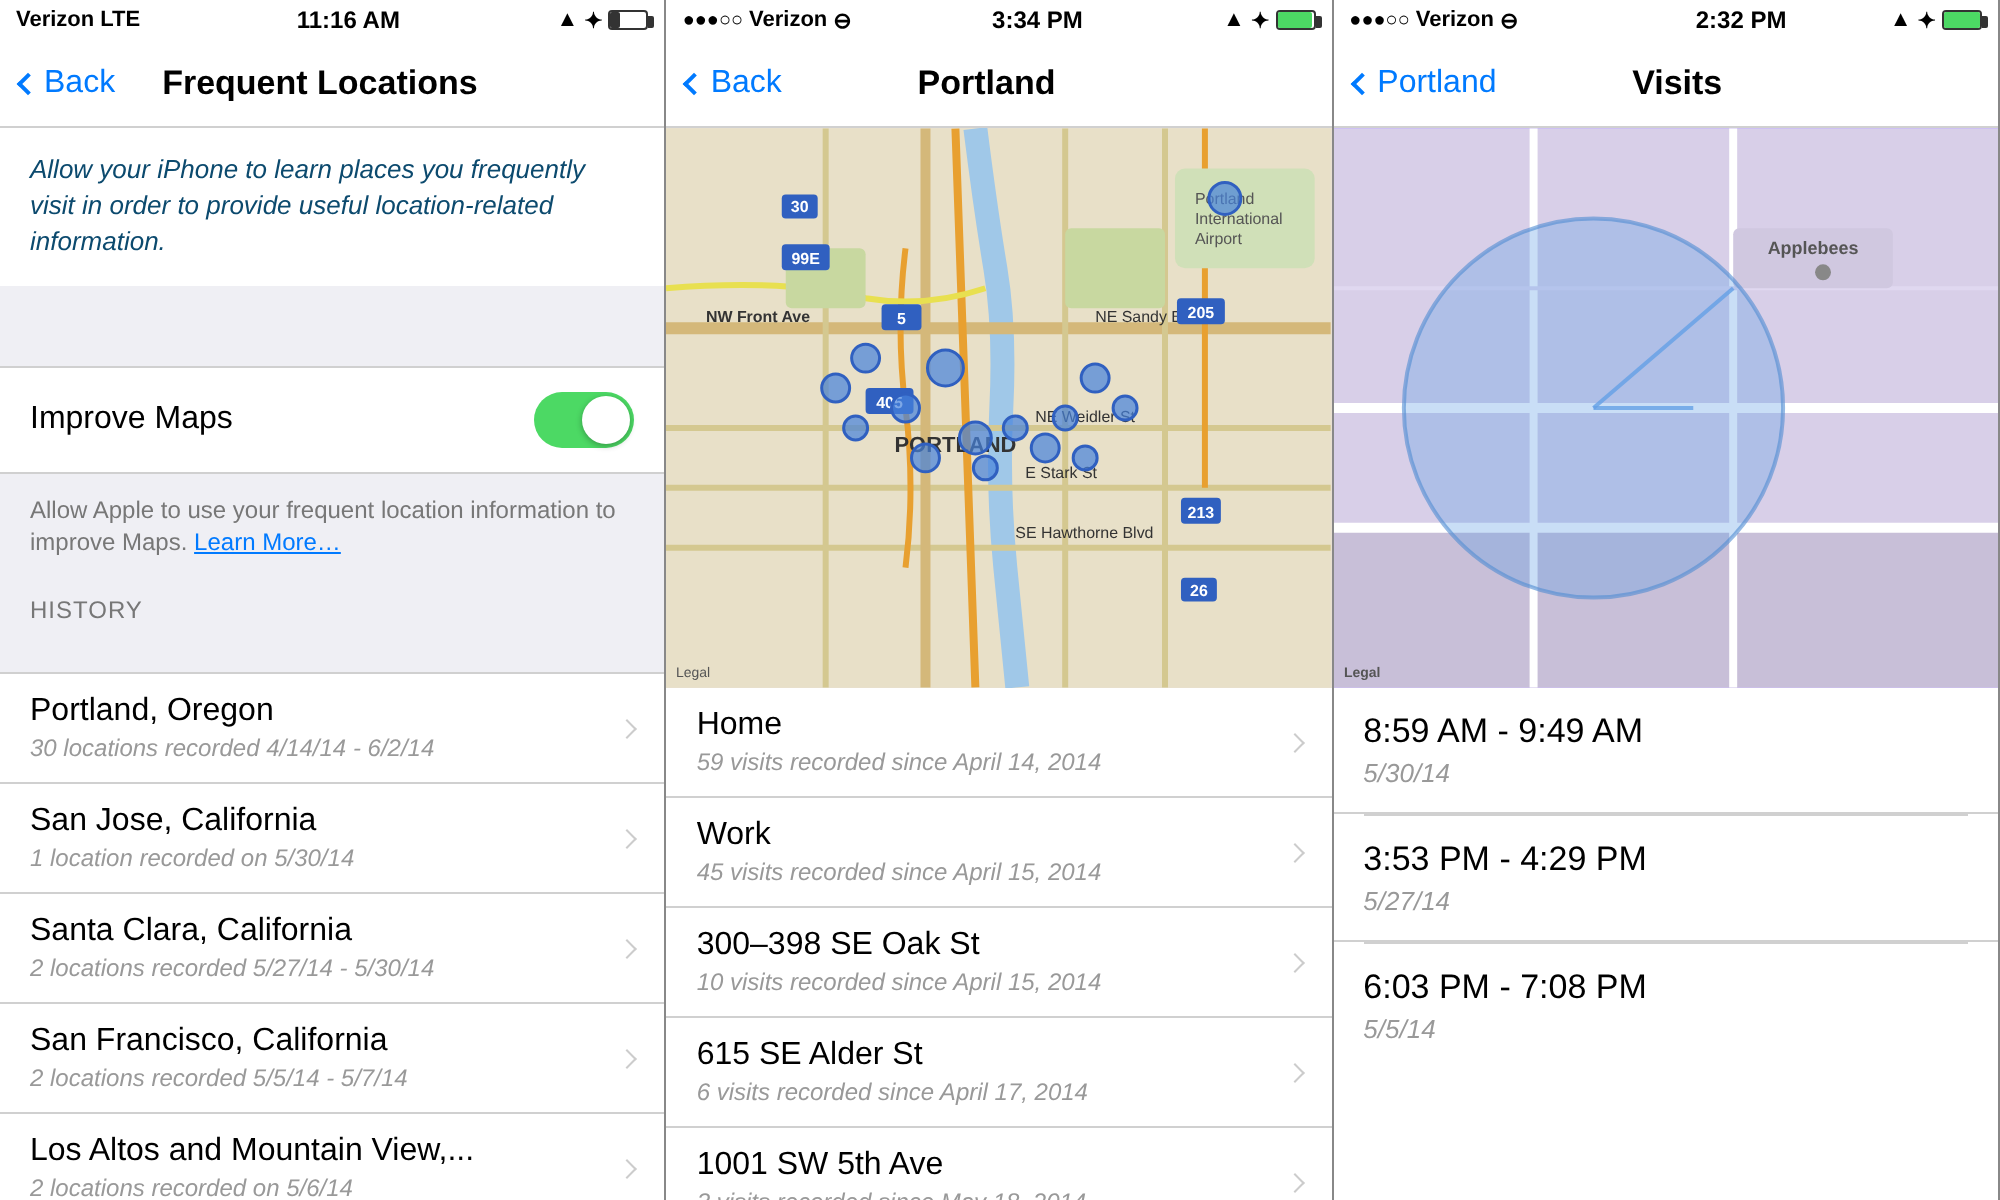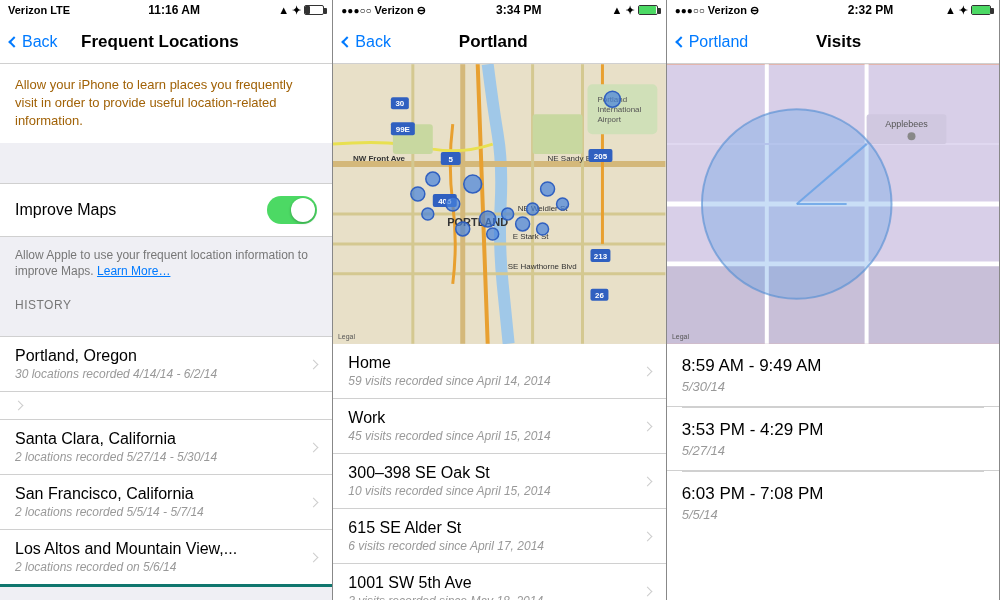--- a/index.html
+++ b/index.html
@@ -19,21 +19,21 @@
     
     .nav-bar { display: flex; align-items: center; justify-content: space-between; padding: 8px 10px; border-bottom: 1px solid #d0d0d0; background: rgba(255,255,255,0.92); min-height: 44px; }
     .nav-back { color: #007aff; font-size: 16px; display: flex; align-items: center; gap: 2px; }
     .nav-title { font-size: 17px; font-weight: 600; color: #000; }
     .nav-right { width: 60px; }
     .chevron-left { display: inline-block; width: 8px; height: 8px; border-left: 2px solid #007aff; border-bottom: 2px solid #007aff; transform: rotate(45deg); margin-right: 2px; }
 
     
     .panel1-content { flex: 1; overflow-y: auto; background: #efeff4; }
     .info-section { background: #fff; padding: 12px 15px; margin-bottom: 0; }
-    .info-text { font-size: 13px; color: #a16207; line-height: 1.4; }
+    .info-text { font-size: 13px; color: #0c4a6e; line-height: 1.4; font-style: italic; }
     .toggle-section { background: #fff; display: flex; align-items: center; justify-content: space-between; padding: 12px 15px; margin-top: 20px; border-top: 1px solid #d0d0d0; border-bottom: 1px solid #d0d0d0; }
     .toggle-label { font-size: 16px; }
     .toggle { width: 50px; height: 28px; border-radius: 14px; background: #4cd964; position: relative; cursor: pointer; }
     .toggle-knob { width: 24px; height: 24px; border-radius: 50%; background: #fff; position: absolute; top: 2px; right: 2px; box-shadow: 0 1px 3px rgba(0,0,0,0.3); }
     .toggle-desc { background: #efeff4; padding: 10px 15px; font-size: 12px; color: #777; line-height: 1.4; }
     .toggle-desc a { color: #007aff; }
     .section-header { padding: 8px 15px 4px; font-size: 12px; color: #777; font-weight: 400; letter-spacing: 0.5px; }
     .list-section { background: #fff; border-top: 1px solid #d0d0d0; border-bottom: 3px solid #0f766e; margin-top: 20px; }
     .list-item { display: flex; align-items: center; justify-content: space-between; padding: 10px 15px; border-bottom: 1px solid #d0d0d0; }
     .list-item:last-child { border-bottom: none; }
@@ -41,21 +41,21 @@
     .list-item-title { font-size: 16px; color: #000; }
     .list-item-subtitle { font-size: 12px; color: #999; margin-top: 2px; font-style: italic; }
     .chevron-right { display: inline-block; width: 7px; height: 7px; border-right: 1.5px solid #ccc; border-top: 1.5px solid #ccc; transform: rotate(45deg); }
     .clear-history { padding: 15px; }
 
     
     .map-container { position: relative; height: 280px; overflow: hidden; background: #e8e0d0; flex-shrink: 0; }
     .panel2-list { flex: 1; overflow-y: auto; background: #fff; }
 
     
-    .panel3-map { height: 280px; background: #f97316; position: relative; overflow: hidden; flex-shrink: 0; }
+    .panel3-map { height: 280px; background: #c4b5fd; position: relative; overflow: hidden; flex-shrink: 0; font-weight: bold; }
     .panel3-list { flex: 1; overflow-y: auto; background: #fff; }
 
     
     .map-svg { width: 100%; height: 100%; }
   </style>
 </head>
 <body>
 
 <div class="phone-panel">
 
@@ -106,20 +106,24 @@
 
     <div class="list-section">
       <div class="list-item">
         <div class="list-item-content">
           <div class="list-item-title">Portland, Oregon</div>
           <div class="list-item-subtitle">30 locations recorded 4/14/14 - 6/2/14</div>
         </div>
         <span class="chevron-right"></span>
       </div>
       <div class="list-item">
+        <div class="list-item-content">
+          <div class="list-item-title">San Jose, California</div>
+          <div class="list-item-subtitle">1 location recorded on 5/30/14</div>
+        </div>
         <span class="chevron-right"></span>
       </div>
       <div class="list-item">
         <div class="list-item-content">
           <div class="list-item-title">Santa Clara, California</div>
           <div class="list-item-subtitle">2 locations recorded 5/27/14 - 5/30/14</div>
         </div>
         <span class="chevron-right"></span>
       </div>
       <div class="list-item">

